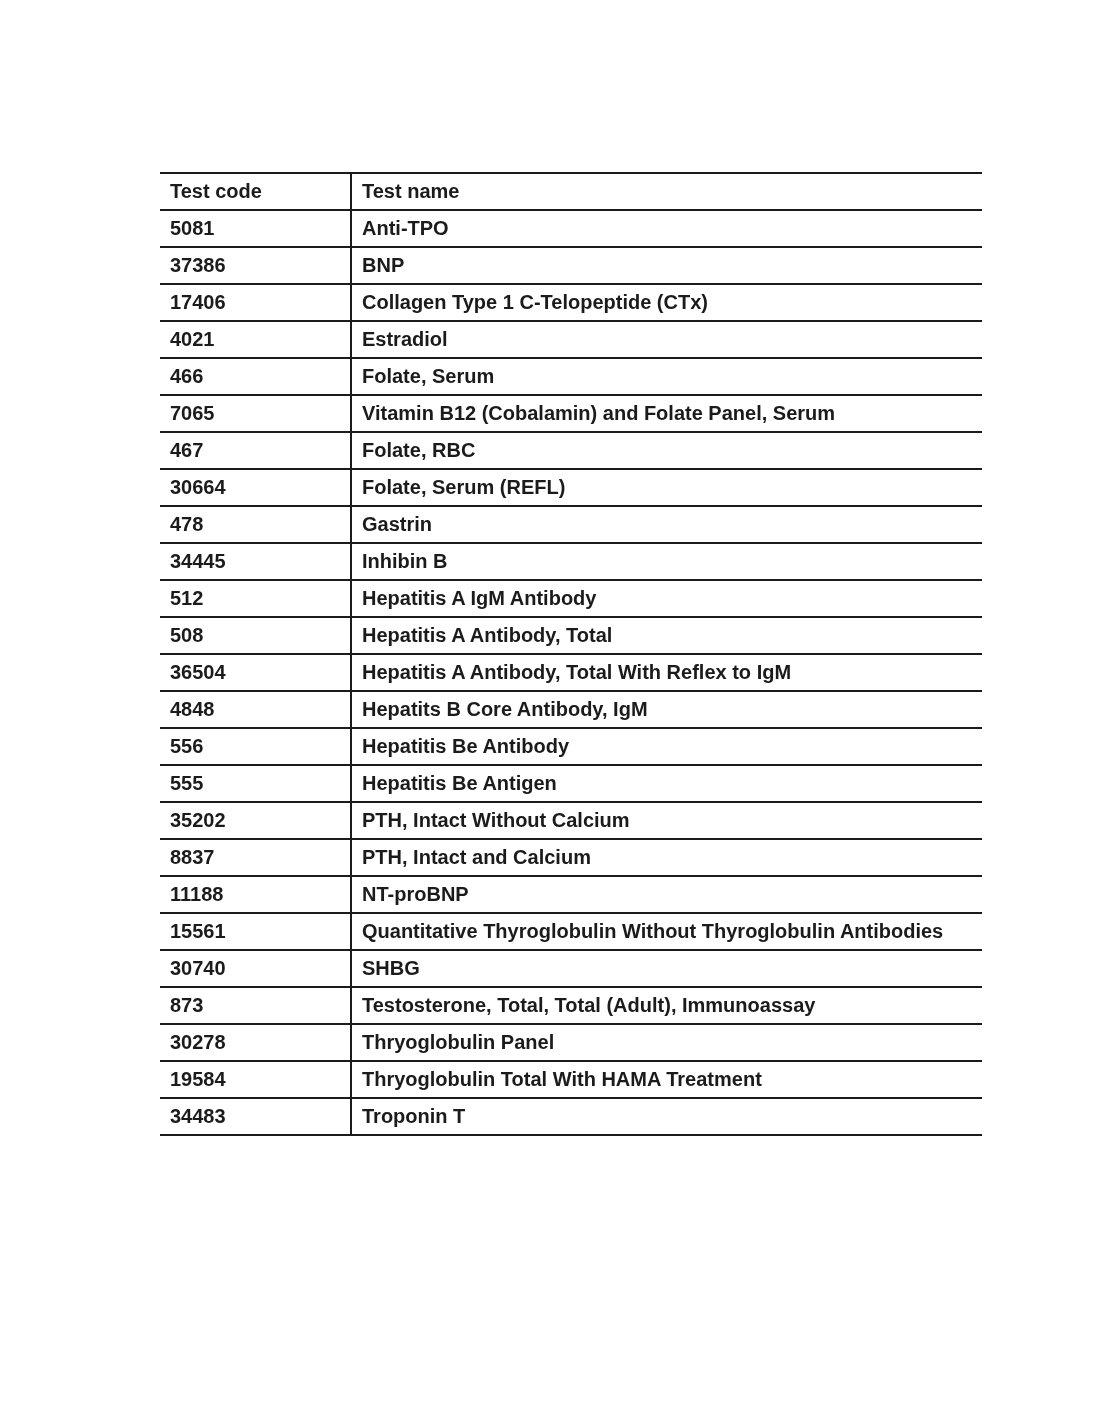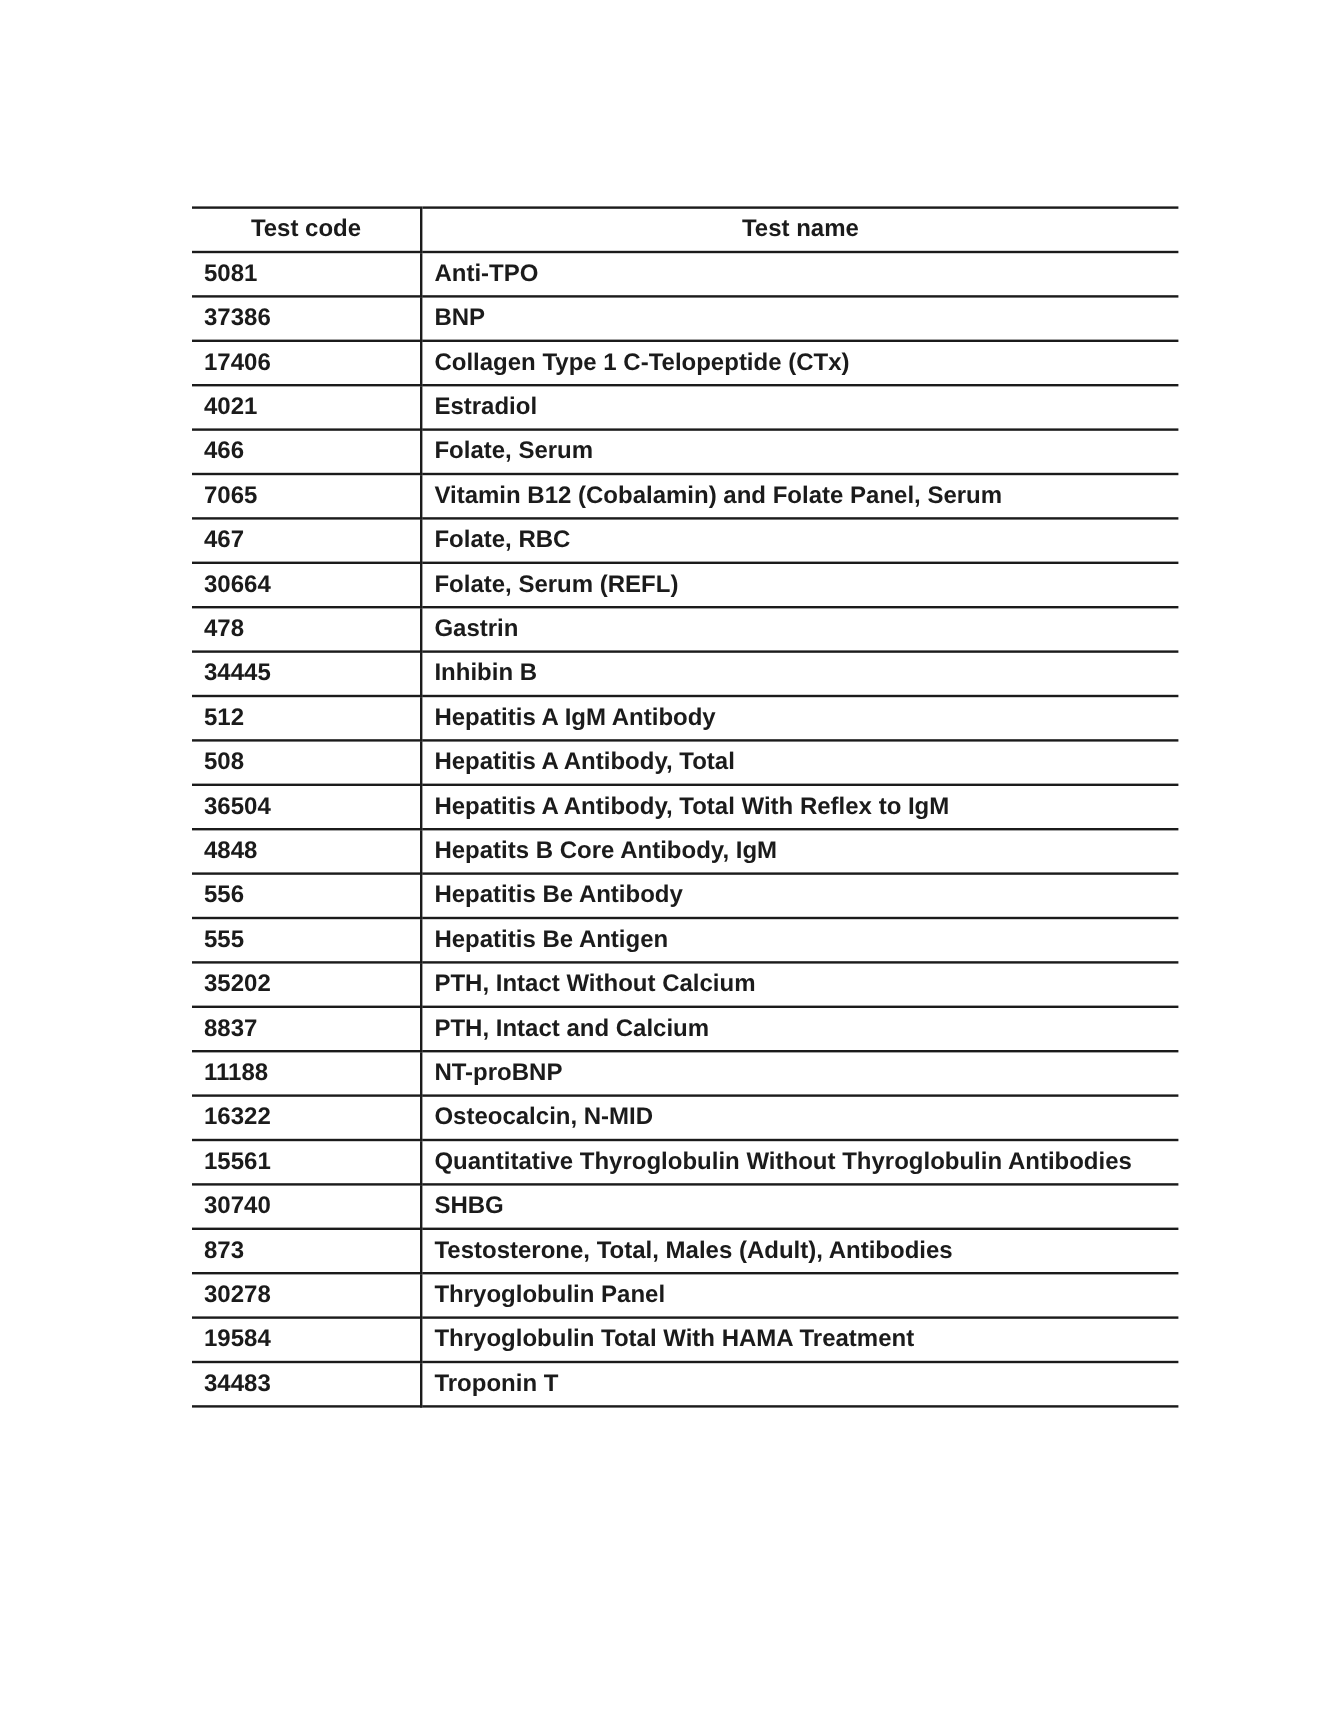--- a/index.html
+++ b/index.html
@@ -32,21 +32,20 @@
     line-height: 22px;
     vertical-align: middle;
     text-align: left;
     white-space: nowrap;
     overflow: hidden;
     color: #1b1b1b;
     font-weight: bold;
   }
   table.test-table th {
     font-weight: bold;
-    text-align: center;
   }
   table.test-table th.col-code,
   table.test-table td.col-code {
     width: 170px;
     border-right: 2px solid #1b1b1b;
   }
   table.test-table th.col-name,
   table.test-table td.col-name {
     width: 610px;
     margin-left: 23px;
@@ -153,38 +152,34 @@
   <tr>
     <td class="col-code">8837</td>
     <td class="col-name">PTH, Intact and Calcium</td>
   </tr>
 
   <tr>
     <td class="col-code">11188</td>
     <td class="col-name">NT-proBNP</td>
   </tr>
 
-  <tr>
-    <td class="col-code">16322</td>
-    <td class="col-name">Osteocalcin, N-MID</td>
-  </tr>
 
   <tr>
     <td class="col-code">15561</td>
     <td class="col-name">Quantitative Thyroglobulin Without Thyroglobulin Antibodies</td>
   </tr>
 
   <tr>
     <td class="col-code">30740</td>
     <td class="col-name">SHBG</td>
   </tr>
 
   <tr>
     <td class="col-code">873</td>
-    <td class="col-name">Testosterone, Total, Males (Adult), Antibodies</td>
+    <td class="col-name">Testosterone, Total, Total (Adult), Immunoassay</td>
   </tr>
 
   <tr>
     <td class="col-code">30278</td>
     <td class="col-name">Thryoglobulin Panel</td>
   </tr>
 
   <tr>
     <td class="col-code">19584</td>
     <td class="col-name">Thryoglobulin Total With HAMA Treatment</td>

